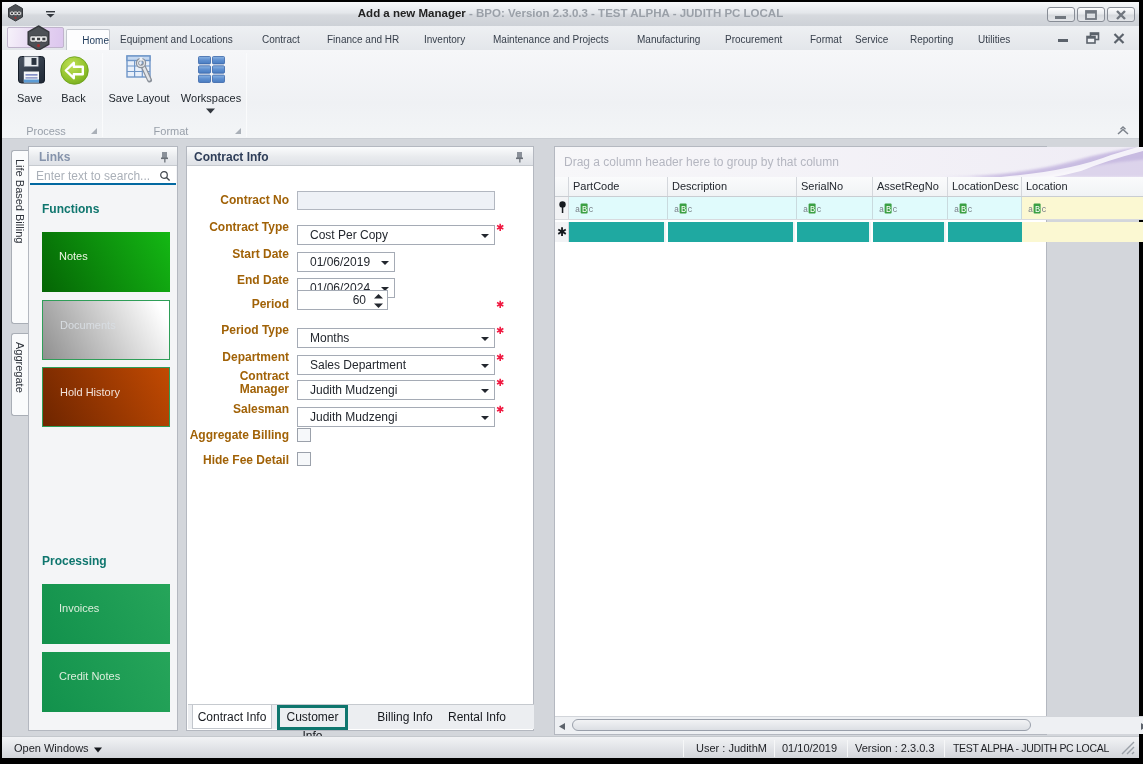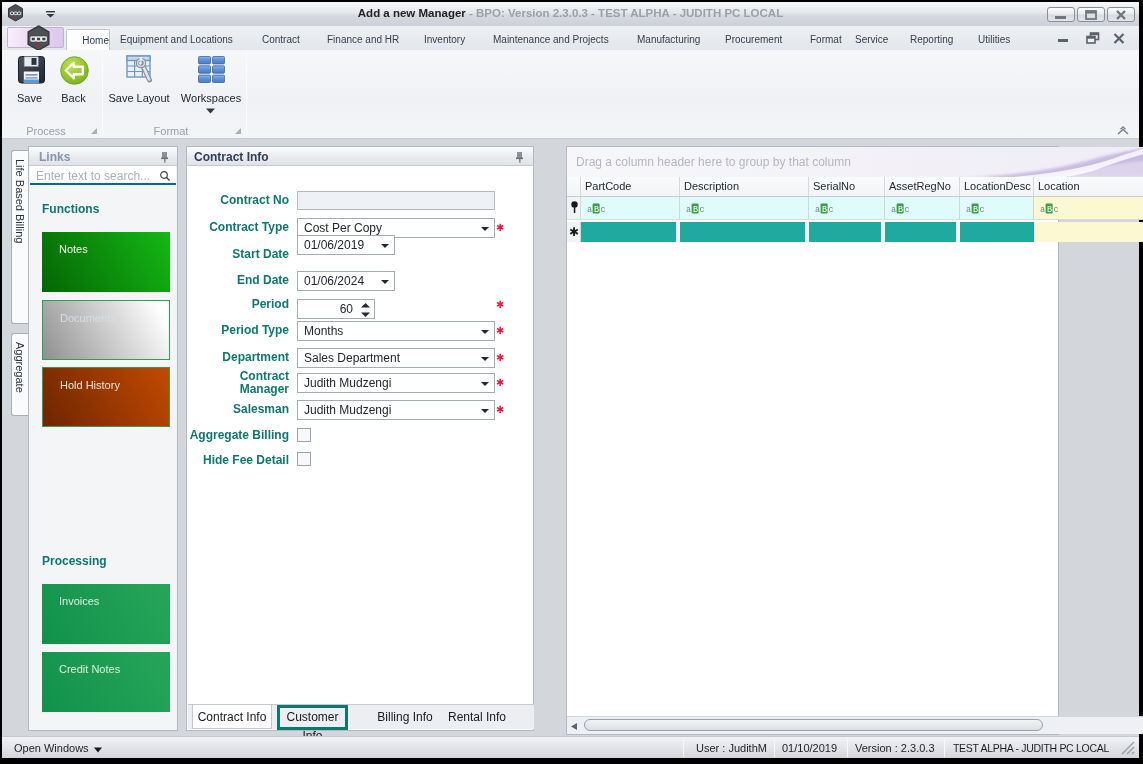--- a/index.html
+++ b/index.html
@@ -48,25 +48,25 @@
   
   .panel { position:absolute; border:1px solid #b4b8c0; background:#f4f5f7; }
   .phead { position:absolute; left:0; top:0; width:100%; height:19px;
     background:linear-gradient(#fbfcfd,#e9ebee 55%,#dfe2e7); border-bottom:1px solid #c6cacf; }
   .pin { position:absolute; top:4px; }
   
   #links-search { position:absolute; left:1px; top:19px; width:146px; height:19px; background:#fff;
     border-bottom:2px solid #0369a1; }
   .seclabel { position:absolute; font-size:12px; font-weight:bold; color:#0f766e; }
   .lbtn { position:absolute; left:13px; width:128px; height:60px; font-size:11px; }
-  .lbtn span { position:absolute; left:17px; top:11px; }
-  
-  .flabel { position:absolute; font-size:12px; font-weight:bold; color:#0f766e; text-align:right; width:102px; left:0; }
+  .lbtn span { position:absolute; left:17px; top:18px; }
+  
+  .flabel { position:absolute; font-size:12px; font-weight:bold; color:#a16207; text-align:right; width:102px; left:0; }
   .fcombo { position:absolute; left:110px; height:20px; background:#fff; border:1px solid #a5abb5;
-    font-size:12px; color:#23272e; line-height:18px; padding-left:6px; }
+    font-size:12px; color:#23272e; line-height:18px; padding-left:12px;margin-top:7px; }
   .fcombo .arr { position:absolute; right:5px; top:8px; width:0; height:0;
     border-left:4px solid transparent; border-right:4px solid transparent; border-top:4px solid #23272e; }
   .req { position:absolute; color:#f01840; font-size:10px; }
   .fcheck { position:absolute; left:110px; width:14px; height:14px; border:1px solid #9ba1ab; background:#f6f8fa; }
   
   #ftabs { position:absolute; left:1px; bottom:1px; width:346px; height:25px; background:#eceef1; border-top:1px solid #c6cacf; }
   .ftab { position:absolute; top:0; height:25px; line-height:25px; font-size:12px; color:#16191e; text-align:center; }
   
   .gcolh { position:absolute; top:0; height:19px; border-right:1px solid #d4d7dc; font-size:11px;
     color:#23272e; line-height:19px; padding-left:4px; white-space:nowrap; overflow:hidden; }
@@ -276,25 +276,25 @@
           <rect x="1" y="6.5" width="7" height="1.6" fill="#6a7078"></rect>
           <rect x="4.2" y="8" width="1.3" height="3.5" fill="#6a7078"></rect>
         </svg>
       </div>
       <div class="flabel" style="top:46px">Contract No</div>
       <div style="position:absolute;left:110px;top:44px;width:198px;height:19px;background:#eef1f6;border:1px solid #b2b7c0"></div>
       <div class="flabel" style="top:73px">Contract Type</div>
       <div class="fcombo" style="top:71px;width:198px">Cost Per Copy<span class="arr"></span></div>
       <div class="req" style="left:309px;top:75px">✱</div>
       <div class="flabel" style="top:100px">Start Date</div>
-      <div class="fcombo" style="top:88px;width:98px">01/06/2019<span class="arr"></span></div>
+      <div class="fcombo" style="top:98px;width:98px">01/06/2019<span class="arr"></span></div>
       <div class="flabel" style="top:126px">End Date</div>
       <div class="fcombo" style="top:124px;width:98px">01/06/2024<span class="arr"></span></div>
       <div class="flabel" style="top:150px">Period</div>
-      <div class="fcombo" style="top:152px;width:78px">
+      <div class="fcombo" style="top:136px;width:91px">
           <span style="position:absolute;right:21px">60</span>
         <svg style="position:absolute;right:4px;top:3px" width="9" height="14" viewBox="0 0 9 14">
           <polygon points="4.5,0 9,4.5 0,4.5" fill="#23272e"></polygon>
           <polygon points="4.5,14 9,9.5 0,9.5" fill="#23272e"></polygon>
         </svg>
       </div>
       <div class="req" style="left:309px;top:152px">✱</div>
       <div class="flabel" style="top:176px">Period Type</div>
       <div class="fcombo" style="top:174px;width:198px">Months<span class="arr"></span></div>
       <div class="req" style="left:309px;top:178px">✱</div>
@@ -312,21 +312,21 @@
       <div class="flabel" style="top:306px">Hide Fee Detail</div>
       <div class="fcheck" style="top:305px"></div>
       <div id="ftabs">
         <div class="ftab" style="left:4px;width:80px;background:#fff;border:1px solid #c2c6cc;border-top:none;height:24px">Contract Info</div>
         <div class="ftab" style="left:89px;width:71px;border:3px solid #0f766e;line-height:19px">Customer Info</div>
         <div class="ftab" style="left:186px;width:62px">Billing Info</div>
         <div class="ftab" style="left:257px;width:64px">Rental Info</div>
       </div>
     </div>
 
-    <div class="panel" style="left:564px;top:6px;width:493px;height:589px;background:#fff">
+    <div class="panel" style="left:552px;top:6px;width:493px;height:589px;background:#fff">
       <div id="groupby" style="position:absolute;left:0;top:0;width:596px;height:30px;background:linear-gradient(to right,#f7f7f9,#efecf5);overflow:hidden">
         <svg style="position:absolute;right:0;top:0" width="210" height="30" viewBox="0 0 210 30">
             <defs>
               <filter id="swb" x="-20%" y="-40%" width="140%" height="200%">
                 <feGaussianBlur stdDeviation="1.1"></feGaussianBlur>
               </filter>
             </defs>
           <path d="M0 30 Q80 28 130 14 Q170 3 210 0 L210 30 Z" fill="#cdc0e4" opacity="0.55" filter="url(#swb)"></path>
           <path d="M30 30 Q100 26 150 10 Q180 2 210 -2 L210 12 Q160 16 120 26 Q90 32 60 32 Z" fill="#b6a5d8" opacity="0.5" filter="url(#swb)"></path>
           <path d="M60 30 Q130 24 170 8 L210 -4 L210 2 Q170 12 140 24 Q110 32 90 32 Z" fill="#ffffff" opacity="0.8"></path>

